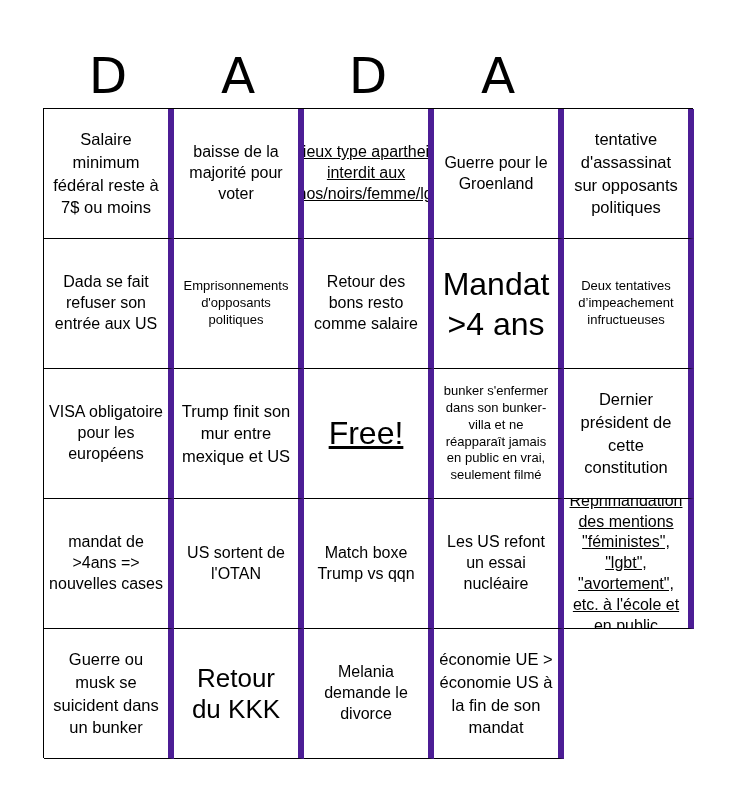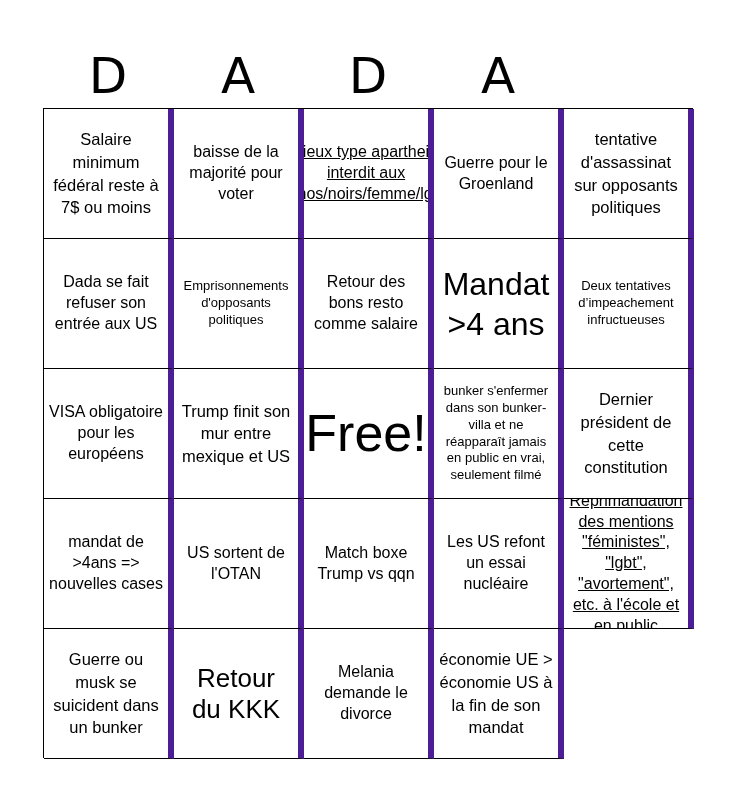--- a/index.html
+++ b/index.html
@@ -56,21 +56,21 @@
       line-height: 1.15;
       overflow: hidden;
       word-wrap: break-word;
     }
     .fs-xs { font-size: 16px; line-height: 1.3; text-decoration: underline; }
     .fs-s  { font-size: 13px; line-height: 1.3; }
     .fs-m  { font-size: 16.5px; line-height: 1.37; }
     .fs-l  { font-size: 16px; line-height: 1.3; }
     .fs-xl { font-size: 26px; line-height: 1.18; }
     .fs-xxl { font-size: 32px; line-height: 1.25; }
-    .fs-free { font-size: 52px; }
+    .fs-free { font-size: 32px; text-decoration: underline; }
   </style>
 </head>
 <body>
 
 <div class="header">
   <div class="header-letter">D</div>
   <div class="header-letter">A</div>
   <div class="header-letter">D</div>
   <div class="header-letter">A</div>
   <div class="header-letter"></div>

